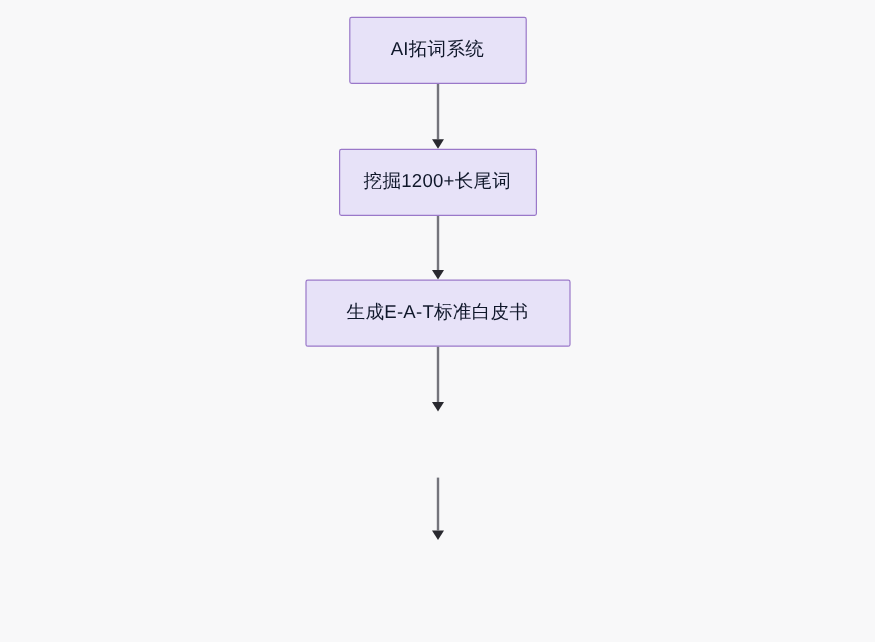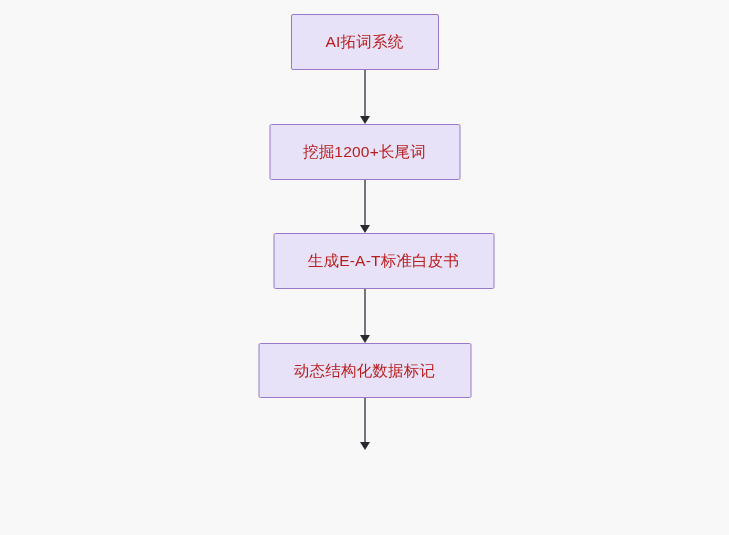--- a/index.html
+++ b/index.html
@@ -25,21 +25,21 @@
     background: #e7e2f8;
     border: 1.3px solid #9a78c9;
     border-radius: 2px;
     display: flex;
     align-items: center;
     justify-content: center;
     left: 50%;
     transform: translateX(-50%);
   }
   .node-label {
-    color: #b91c1c;
+    color: #0f172a;
     font-size: 15.5px;
     line-height: 1;
     letter-spacing: 0.2px;
     white-space: nowrap;
     text-align: center;
   }
   .connector {
     position: absolute;
     left: 50%;
     transform: translateX(-50%);
@@ -60,22 +60,22 @@
     bottom: 0;
     width: 0;
     height: 0;
     border-left: 5.5px solid transparent;
     border-right: 5.5px solid transparent;
     border-top: 8px solid #29292f;
   }
 
   
   #node-0 { top: 14px;  width: 148px; height: 56px; }
-  #node-1 { top: 124px; width: 191px; height: 56px; }
-  #node-2 { top: 233px; width: 221px; height: 56px; margin-left: 19px; }
+  #node-1 { top: 124px; width: 165px; height: 56px; }
+  #node-2 { top: 233px; width: 221px; height: 56px; }
   #node-3 { top: 343px; width: 213px; height: 55px; }
   #node-4 { top: 450px; width: 236px; height: 56px; }
 
   
   #connector-0 { top: 70px;  height: 54px; }
   #connector-1 { top: 180px; height: 53px; }
   #connector-2 { top: 289px; height: 54px; }
   #connector-3 { top: 398px; height: 52px; }
   #connector-0 .conn-line { height: 46px; }
   #connector-1 .conn-line { height: 45px; }
@@ -107,23 +107,20 @@
 
   <div class="node" id="node-2">
     <span class="node-label">生成E-A-T标准白皮书</span>
   </div>
 
   <div class="connector" id="connector-2">
     <div class="conn-line"></div>
     <div class="conn-head"></div>
   </div>
 
-  <div class="node" id="node-3">
-    <span class="node-label">动态结构化数据标记</span>
-  </div>
 
   <div class="connector" id="connector-3">
     <div class="conn-line"></div>
     <div class="conn-head"></div>
   </div>
 
 
 </div>
 
 </body></html>

